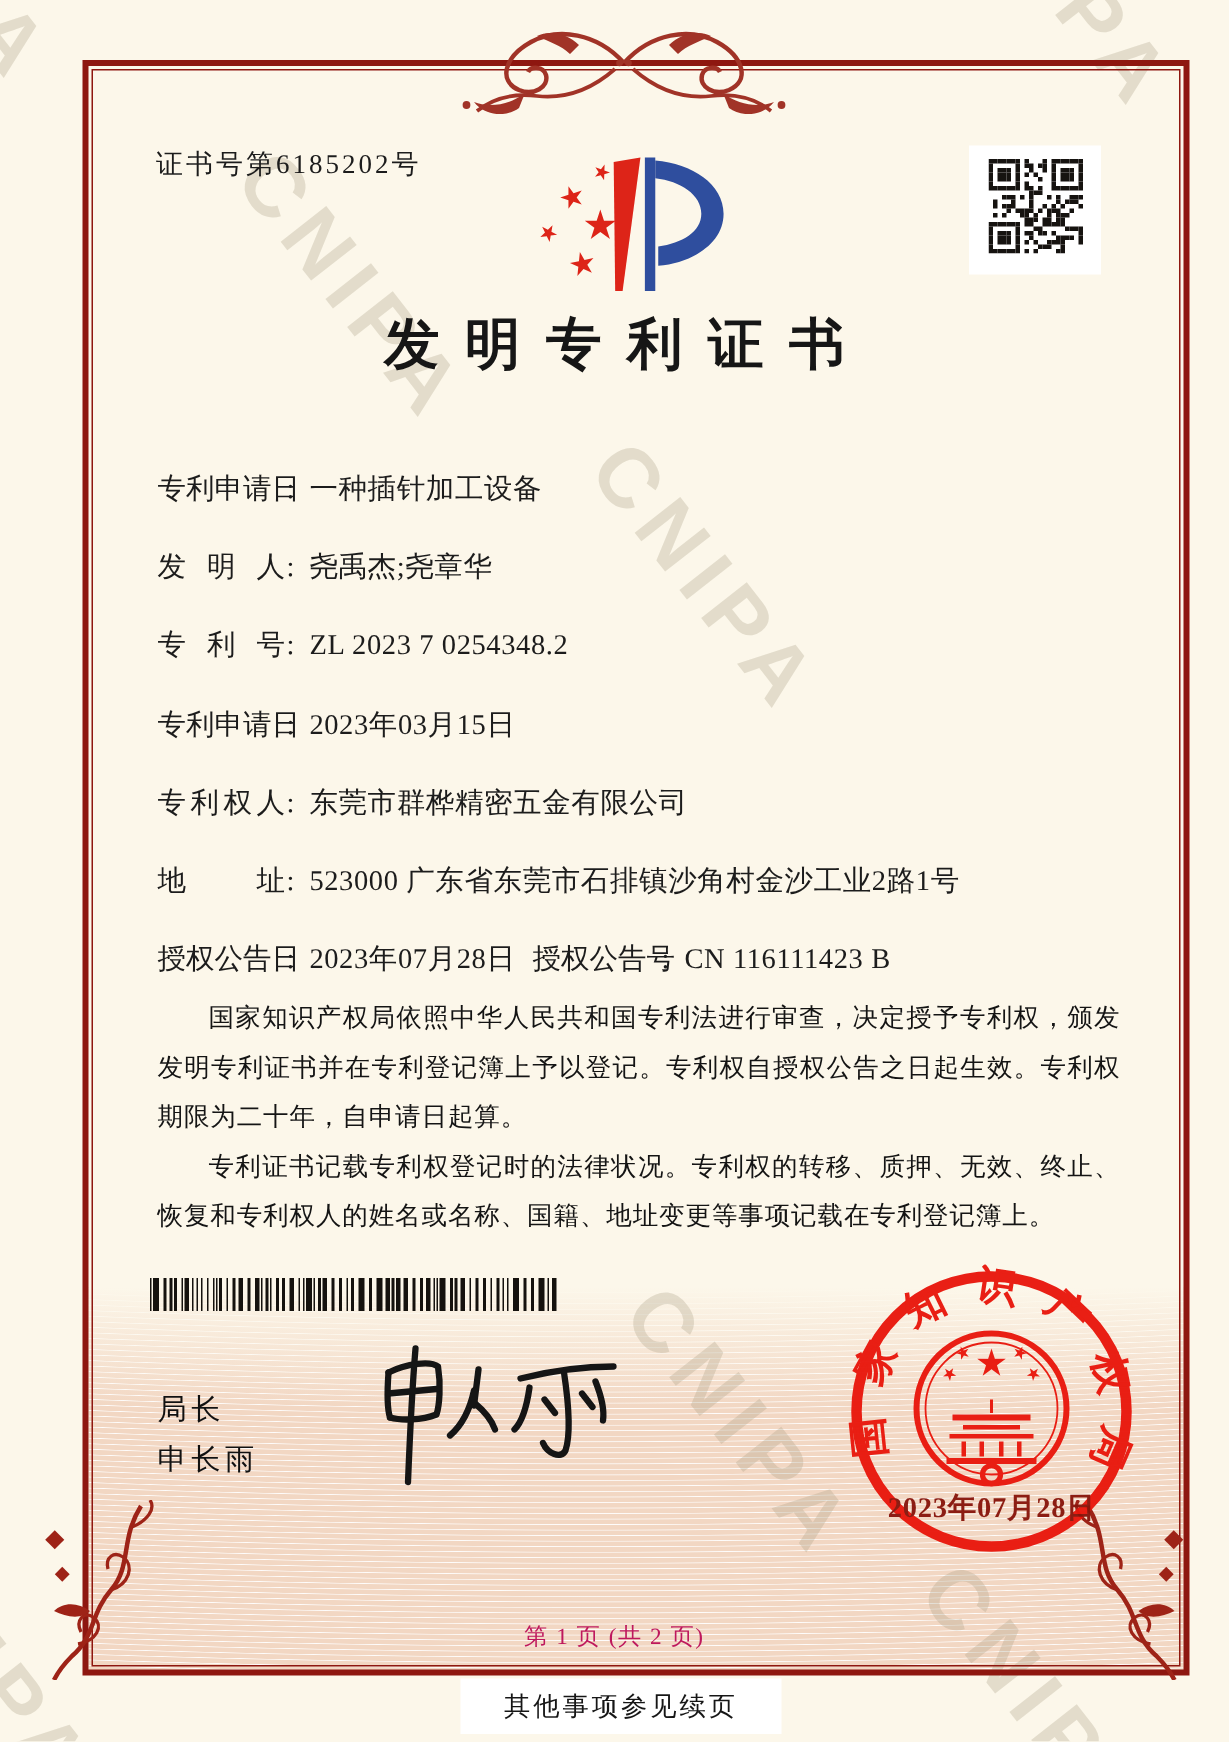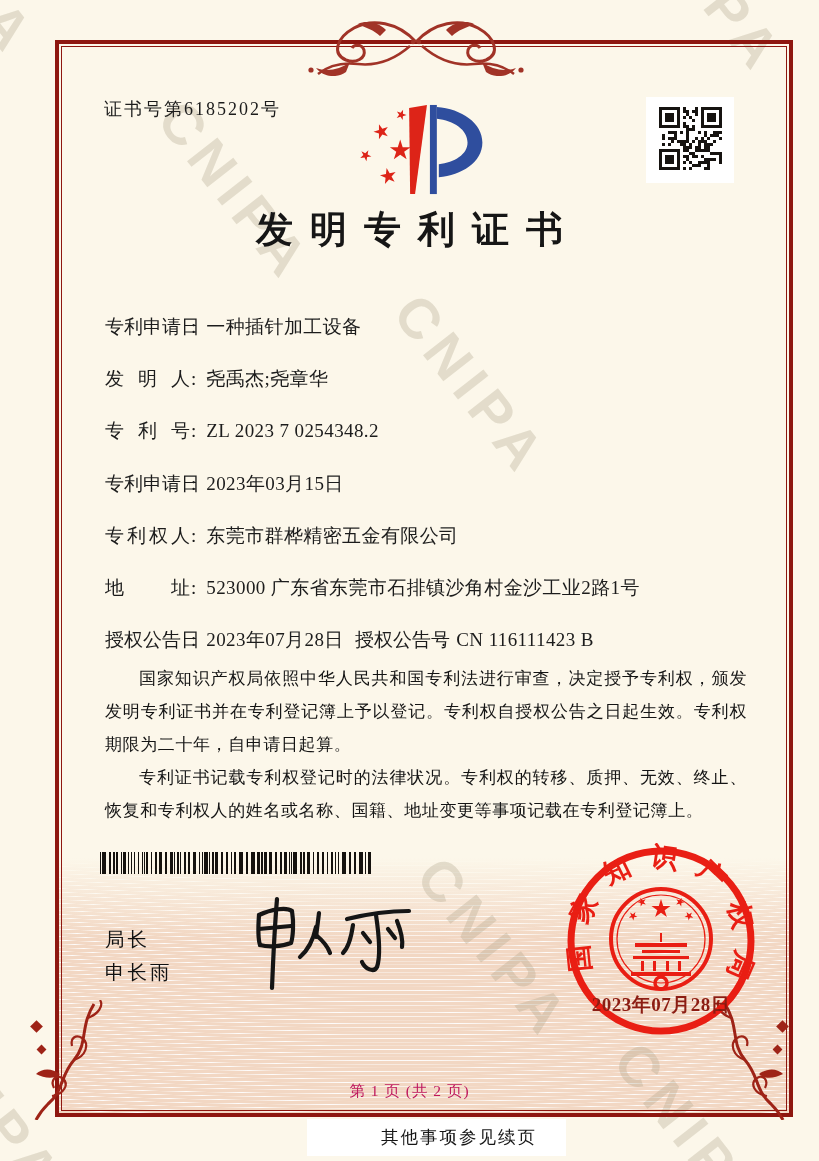--- a/index.html
+++ b/index.html
@@ -63,21 +63,21 @@
   .seal{position:absolute;left:563px;top:843px;mix-blend-mode:multiply;opacity:.96;}
   .sr{fill:var(--seal-red,#e8150b);}
   .seal-ring-text{fill:var(--seal-red,#e8150b);font-family:"Liberation Sans",sans-serif;
       font-weight:700;font-size:27px;letter-spacing:18px;}
   .seal-date{fill:#87140b;font-weight:700;font-size:19px;letter-spacing:.5px;
       font-family:"Liberation Serif",serif;}
 
   .page-num{position:absolute;left:0;right:0;top:1081px;text-align:center;font-size:15.5px;
       letter-spacing:1px;color:#be185d;z-index:5;}
   .note-box{position:absolute;left:307px;top:1119px;width:214px;height:37px;line-height:37px;
-      background:#ffffff;text-align:center;font-size:17.5px;letter-spacing:2px;color:#161616;z-index:5;padding-left:45px;}
+      background:#ffffff;text-align:center;font-size:17.5px;letter-spacing:2px;color:#161616;z-index:5;}
   .defs{position:absolute;width:0;height:0;overflow:hidden;}
 </style>
 </head>
 <body>
 
 <svg class="defs" aria-hidden="true">
   <defs>
     <path id="star" d="M0,-1 L0.2245,-0.309 L0.9511,-0.309 L0.3633,0.118 L0.5878,0.809 L0,0.382 L-0.5878,0.809 L-0.3633,0.118 L-0.9511,-0.309 L-0.2245,-0.309 Z"></path>
     <g id="flourish-half">
       <path class="orn" d="M0,24 C18,4 44,0 62,10 C80,20 84,36 70,42 C60,46 50,40 52,32 C54,26 62,26 64,30" fill="none" stroke-width="3"></path>

